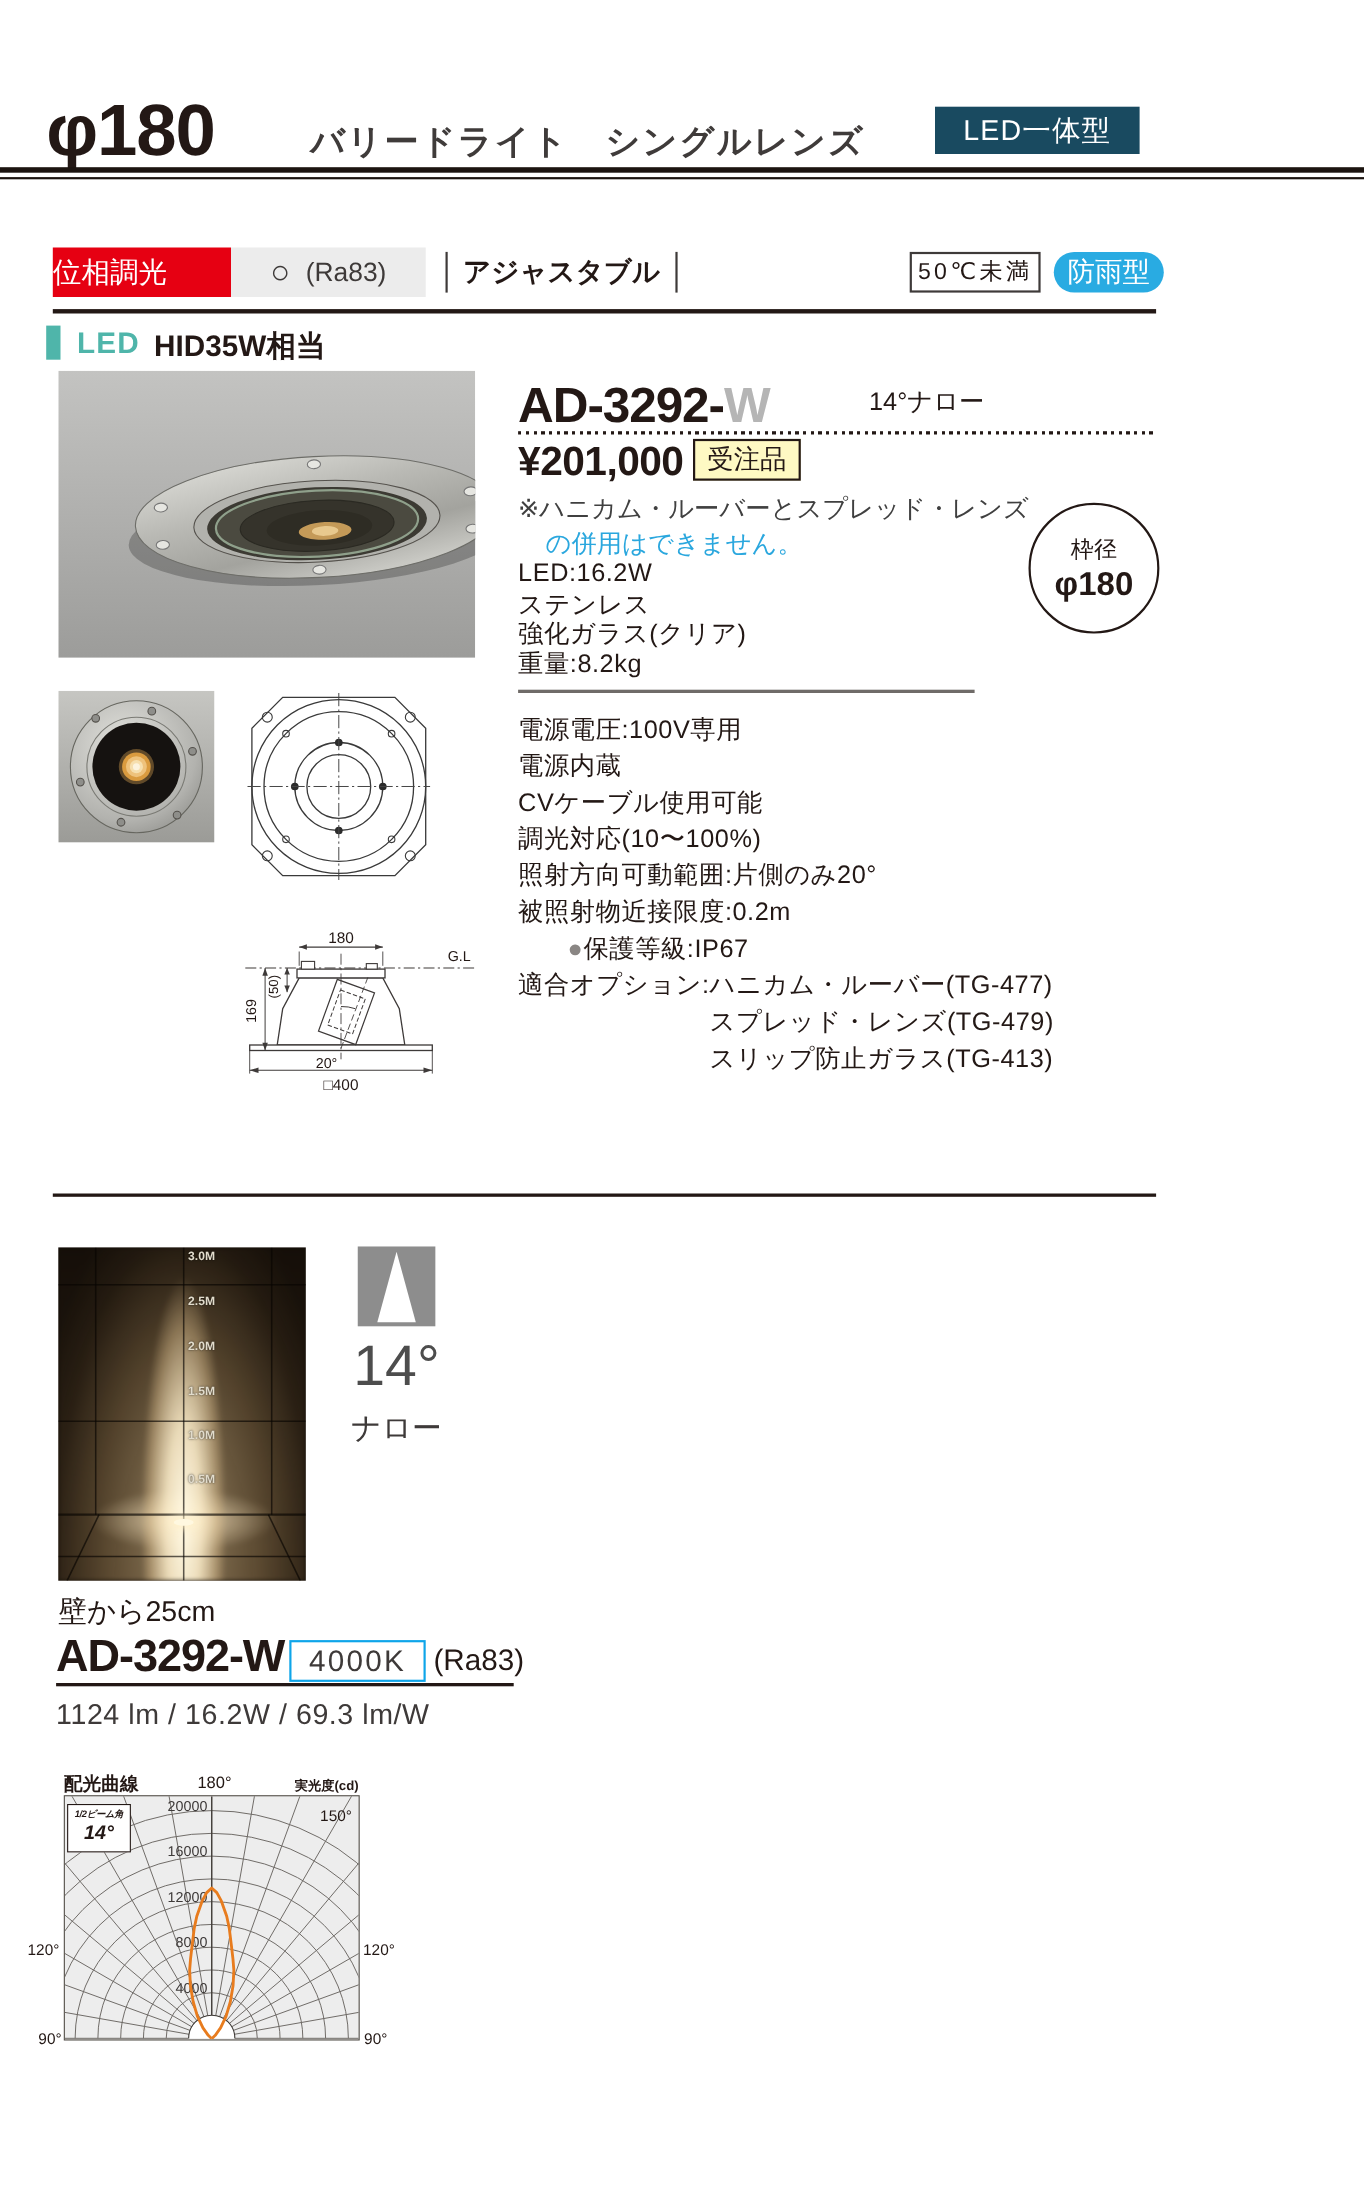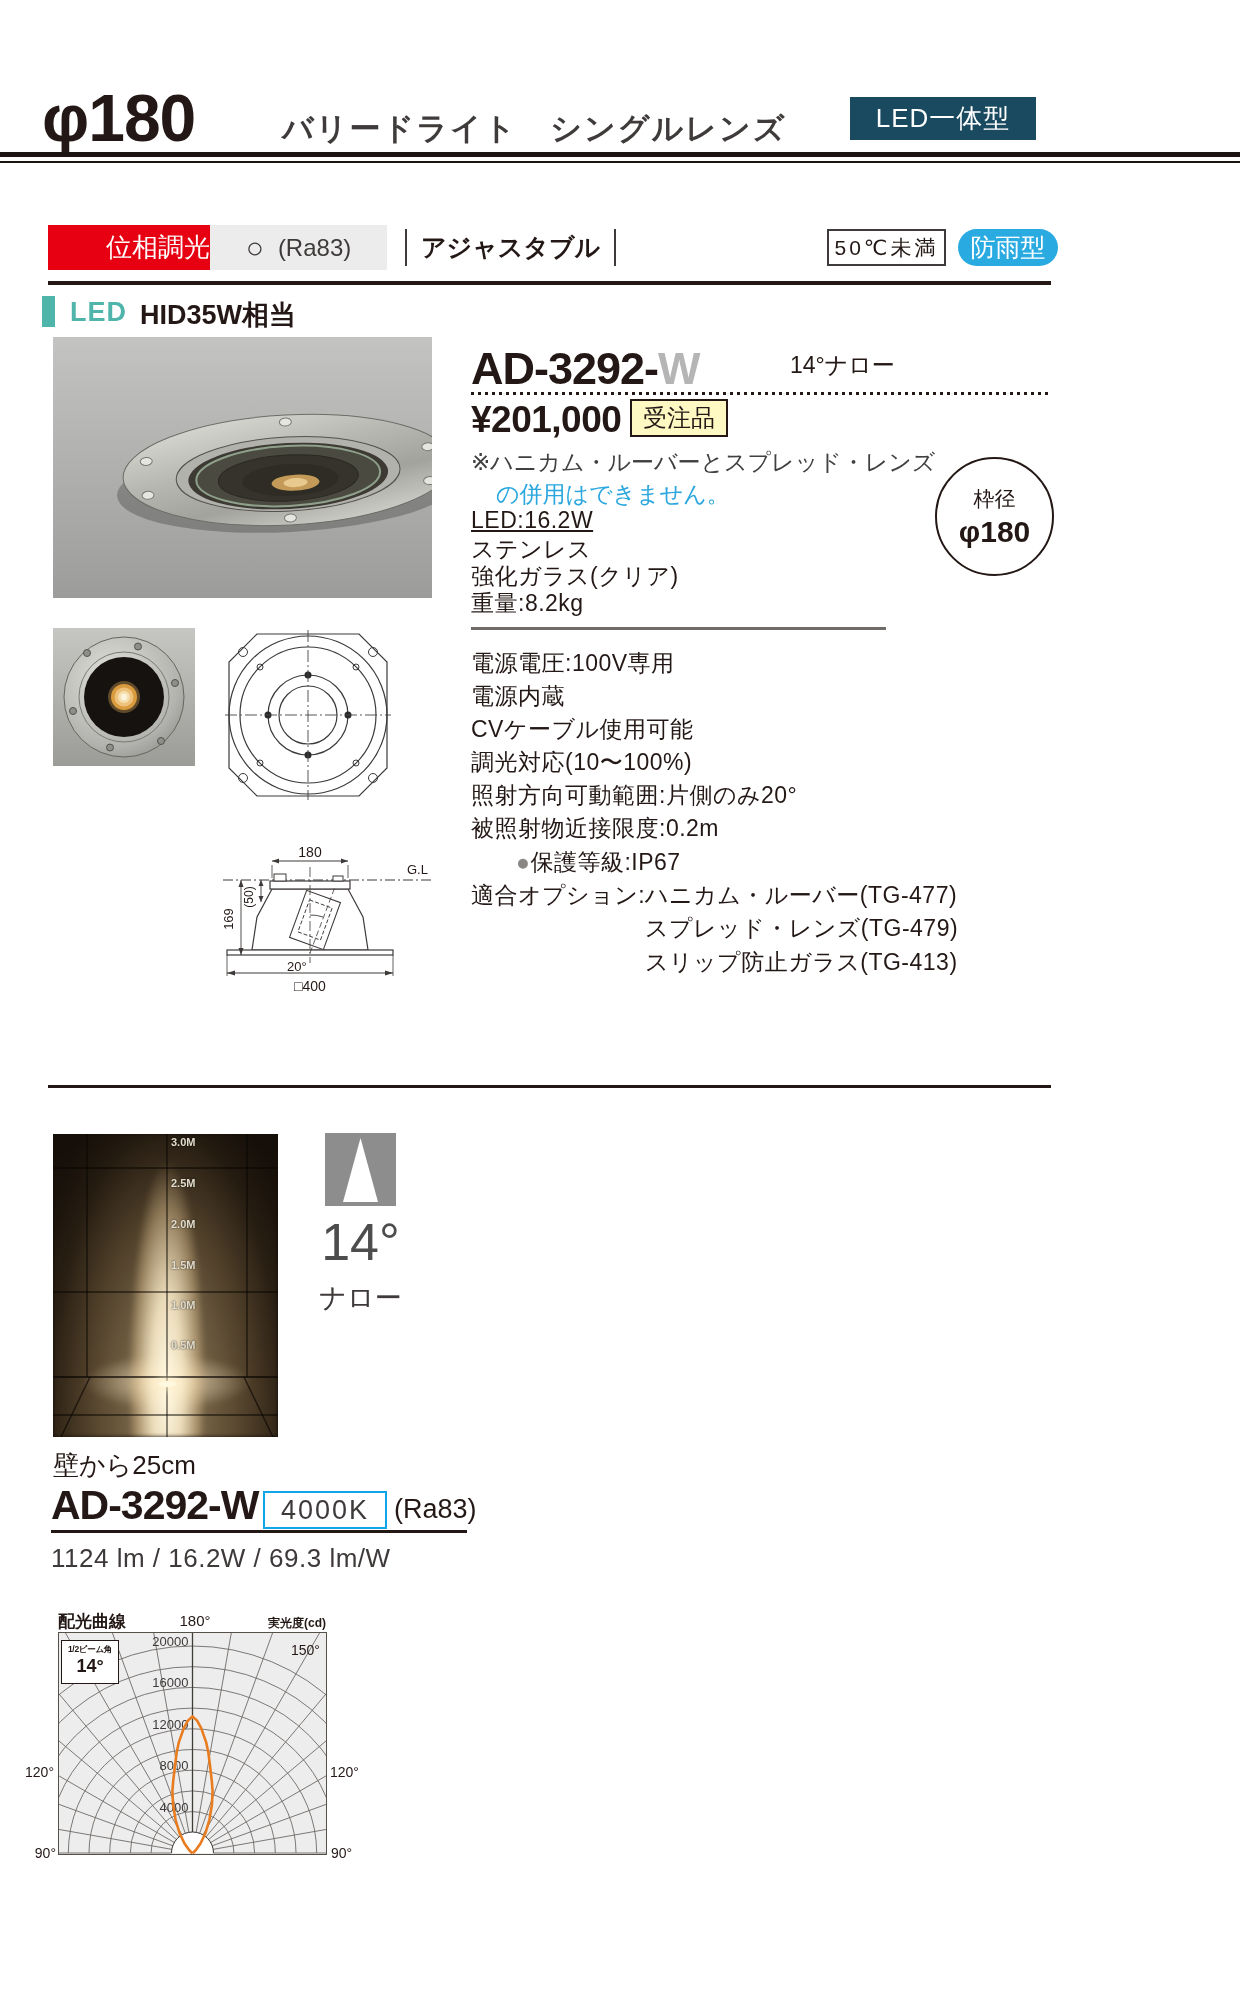--- a/index.html
+++ b/index.html
@@ -22,21 +22,21 @@
 
   <div class="ab" style="left:42px;top:80px;font-size:66px;font-weight:bold;letter-spacing:-1px;">φ180</div>
   <div class="ab" style="left:282px;top:108px;font-size:31px;font-weight:bold;color:#3f3b3a;letter-spacing:2px;">バリードライト　シングルレンズ</div>
   <div class="ab" style="left:850px;top:97px;width:186px;height:43px;background:#194a60;color:#fff;
               font-size:26px;text-align:center;line-height:43px;letter-spacing:1px;">LED一体型</div>
 
   <div class="ab" style="left:0;top:152px;width:1240px;height:5px;background:#1c1410;"></div>
   <div class="ab" style="left:0;top:161px;width:1240px;height:2px;background:#1c1410;"></div>
 
   <div class="ab" style="left:48px;top:225px;width:162px;height:45px;background:#e60012;color:#fff;
-              font-size:26px;text-align:right;line-height:45px;">位相調光</div>
+              font-size:26px;text-align:left;line-height:45px;">位相調光</div>
   <div class="ab" style="left:210px;top:225px;width:177px;height:45px;background:#ececec;color:#3e3a39;
               display:flex;align-items:center;justify-content:center;gap:14px;">
     <span style="font-size:30px;line-height:1;">○</span>
     <span style="font-size:24px;">(Ra83)</span>
   </div>
   <div class="ab" style="left:405px;top:229px;height:37px;border-left:2.5px solid #3e3a39;border-right:2.5px solid #3e3a39;
               padding:0 14px;font-size:25px;font-weight:bold;line-height:37px;color:#231815;">アジャスタブル</div>
   <div class="ab" style="left:827px;top:229px;width:115px;height:33px;border:2px solid #3e3a39;background:#fff;
               font-size:21px;text-align:center;line-height:33px;letter-spacing:3px;color:#231815;">50℃未満</div>
   <div class="ab" style="left:958px;top:229px;width:100px;height:37px;background:#29abe2;color:#fff;border-radius:19px;
@@ -89,21 +89,21 @@
   </div>
   <div class="ab" style="left:790px;top:350px;font-size:23px;color:#231815;">14°ナロー</div>
   <div class="ab dotline" style="left:471px;top:392px;width:580px;"></div>
 
   <div class="ab" style="left:471px;top:399px;font-size:37px;font-weight:bold;letter-spacing:-0.5px;">¥201,000</div>
   <div class="ab boxed" style="left:630px;top:399px;width:94px;height:34px;font-size:24px;line-height:34px;">受注品</div>
 
   <div class="ab" style="left:471px;top:447px;font-size:23px;color:#404040;text-align:right;">※ハニカム・ルーバーとスプレッド・レンズ</div>
   <div class="ab" style="left:496px;top:479px;font-size:23px;color:#2aa7de;">の併用はできません。</div>
 
-  <div class="specline" style="top:507px;text-decoration:underline;">LED:16.2W</div>
+  <div class="specline" style="top:507px;">LED:16.2W</div>
   <div class="specline" style="top:534px;">ステンレス</div>
   <div class="specline" style="top:561px;">強化ガラス(クリア)</div>
   <div class="specline" style="top:588px;">重量:8.2kg</div>
 
   <div class="ab" style="left:471px;top:627px;width:415px;height:2.5px;background:#6f6b68;"></div>
 
   <div class="specline" style="top:648px;">電源電圧:100V専用</div>
   <div class="specline" style="top:681px;">電源内蔵</div>
   <div class="specline" style="top:714px;">CVケーブル使用可能</div>
   <div class="specline" style="top:747px;">調光対応(10〜100%)</div>
@@ -315,21 +315,21 @@
         <line x1="154.5" y1="220" x2="463.5" y2="219.99999999999997" stroke="#6e6a66" stroke-width="0.9"></line>
         <line x1="133.5" y1="0" x2="133.5" y2="199" stroke="#403c38" stroke-width="1.3"></line>
         <path d="M 112.5 220 A 21 21 0 0 1 154.5 220" fill="#fff" stroke="#403c38" stroke-width="1"></path>
         <text x="129.5" y="13" text-anchor="end" font-size="13" fill="#3e3a39">20000</text>
         <text x="129.5" y="54.400000000000006" text-anchor="end" font-size="13" fill="#3e3a39">16000</text>
         <text x="129.5" y="95.8" text-anchor="end" font-size="13" fill="#3e3a39">12000</text>
         <text x="129.5" y="137.2" text-anchor="end" font-size="13" fill="#3e3a39">8000</text>
         <text x="129.5" y="178.6" text-anchor="end" font-size="13" fill="#3e3a39">4000</text>
         <path d="M 133.5 220.0 L 132.6 219.5 L 130.3 217.3 L 125.5 210.5 L 120.5 200.0 L 116.6 186.8 L 114.1 172.0 L 113.4 158.0 L 114.2 148.0 L 115.6 136.0 L 117.6 119.8 L 119.9 109.1 L 124.8 95.1 L 128.9 87.6 L 133.5 83.4 L 138.1 87.6 L 142.2 95.1 L 147.1 109.1 L 149.4 119.8 L 151.4 136.0 L 152.8 148.0 L 153.6 158.0 L 152.9 172.0 L 150.4 186.8 L 146.5 200.0 L 141.5 210.5 L 136.7 217.3 L 134.4 219.5 L 133.5 220.0" fill="none" stroke="#e87c1e" stroke-width="2.6" stroke-linejoin="round"></path>
       </svg>
-    <div style="position:absolute;left:2px;top:7px;width:56px;height:42px;background:#fff;border:1.5px solid #231815;text-align:center;">
+    <div style="position:absolute;left:2px;top:7px;width:56px;height:42px;background:#fff;border:1.5px solid #231815;text-align:center;font-style:italic;">
       <div style="font-size:8.5px;font-weight:bold;margin-top:3px;letter-spacing:-0.3px;">1/2ビーム角</div>
       <div style="font-size:18px;font-weight:bold;line-height:1.2;">14°</div>
     </div>
   </div>
 
   <div class="chart-out-label" style="left:291px;top:1642px;">150°</div>
   <div class="chart-out-label" style="left:14px;top:1764px;width:40px;text-align:right;">120°</div>
   <div class="chart-out-label" style="left:330px;top:1764px;">120°</div>
   <div class="chart-out-label" style="left:18px;top:1845px;width:38px;text-align:right;">90°</div>
   <div class="chart-out-label" style="left:331px;top:1845px;">90°</div>

